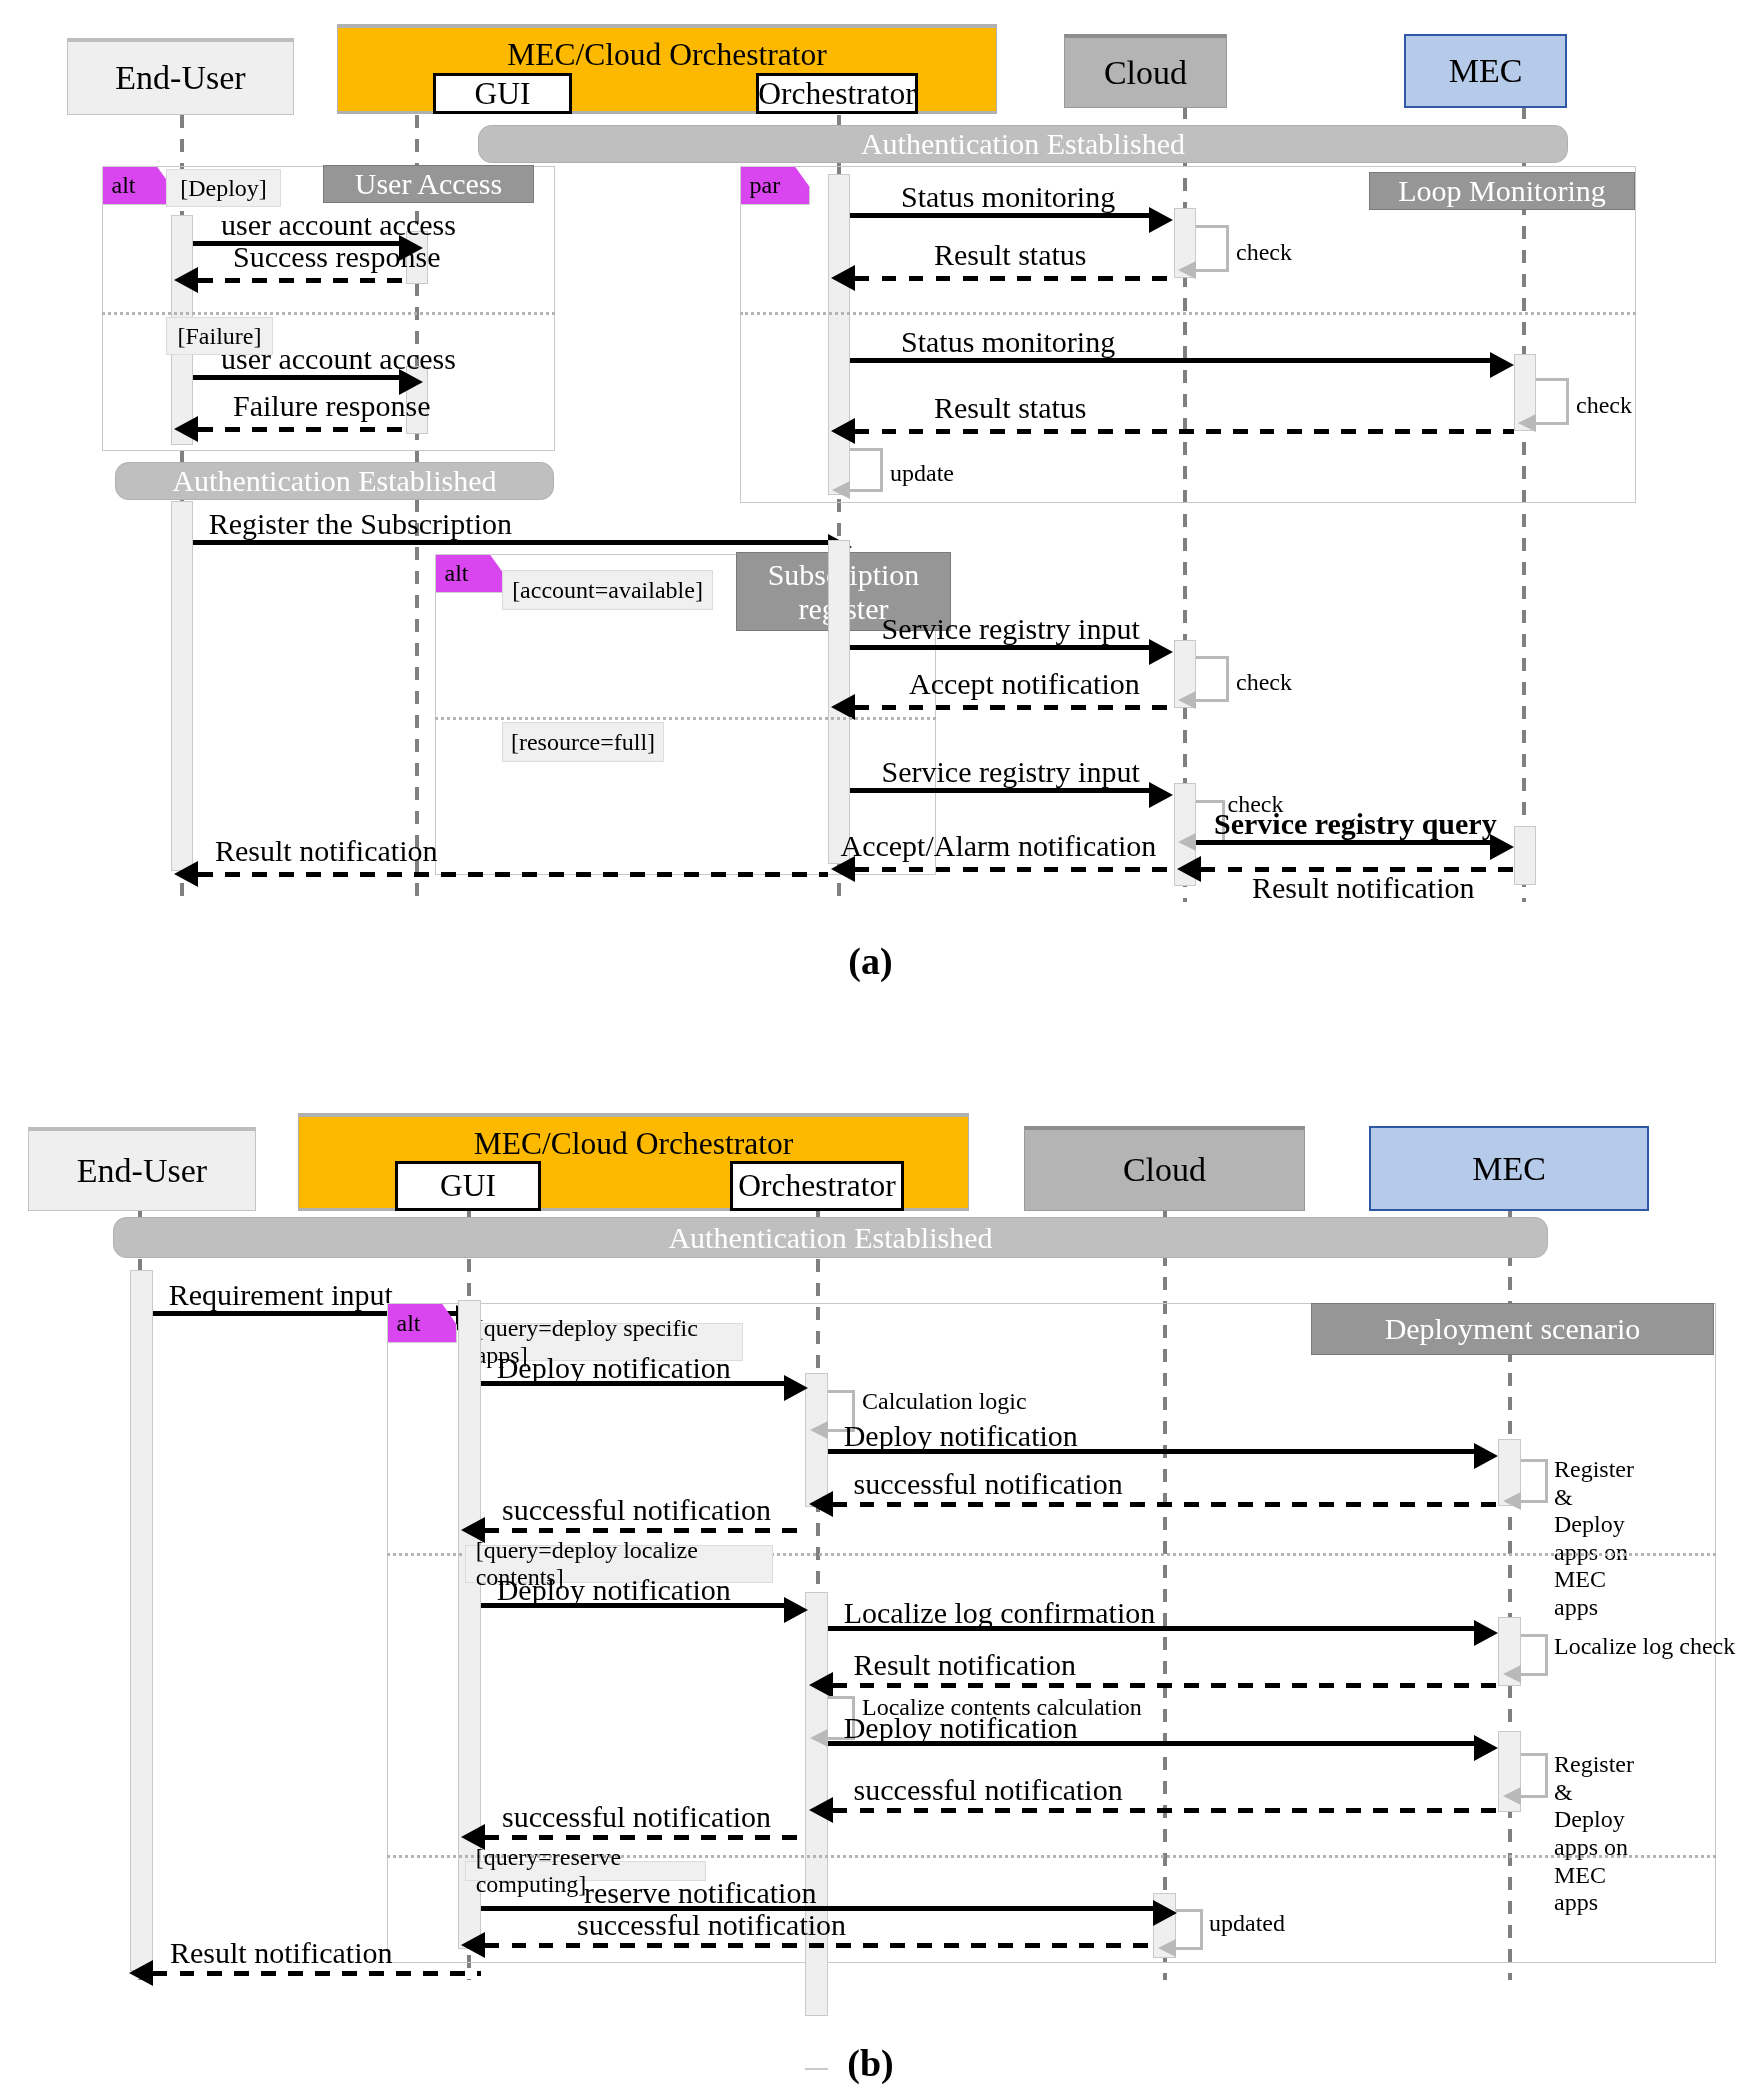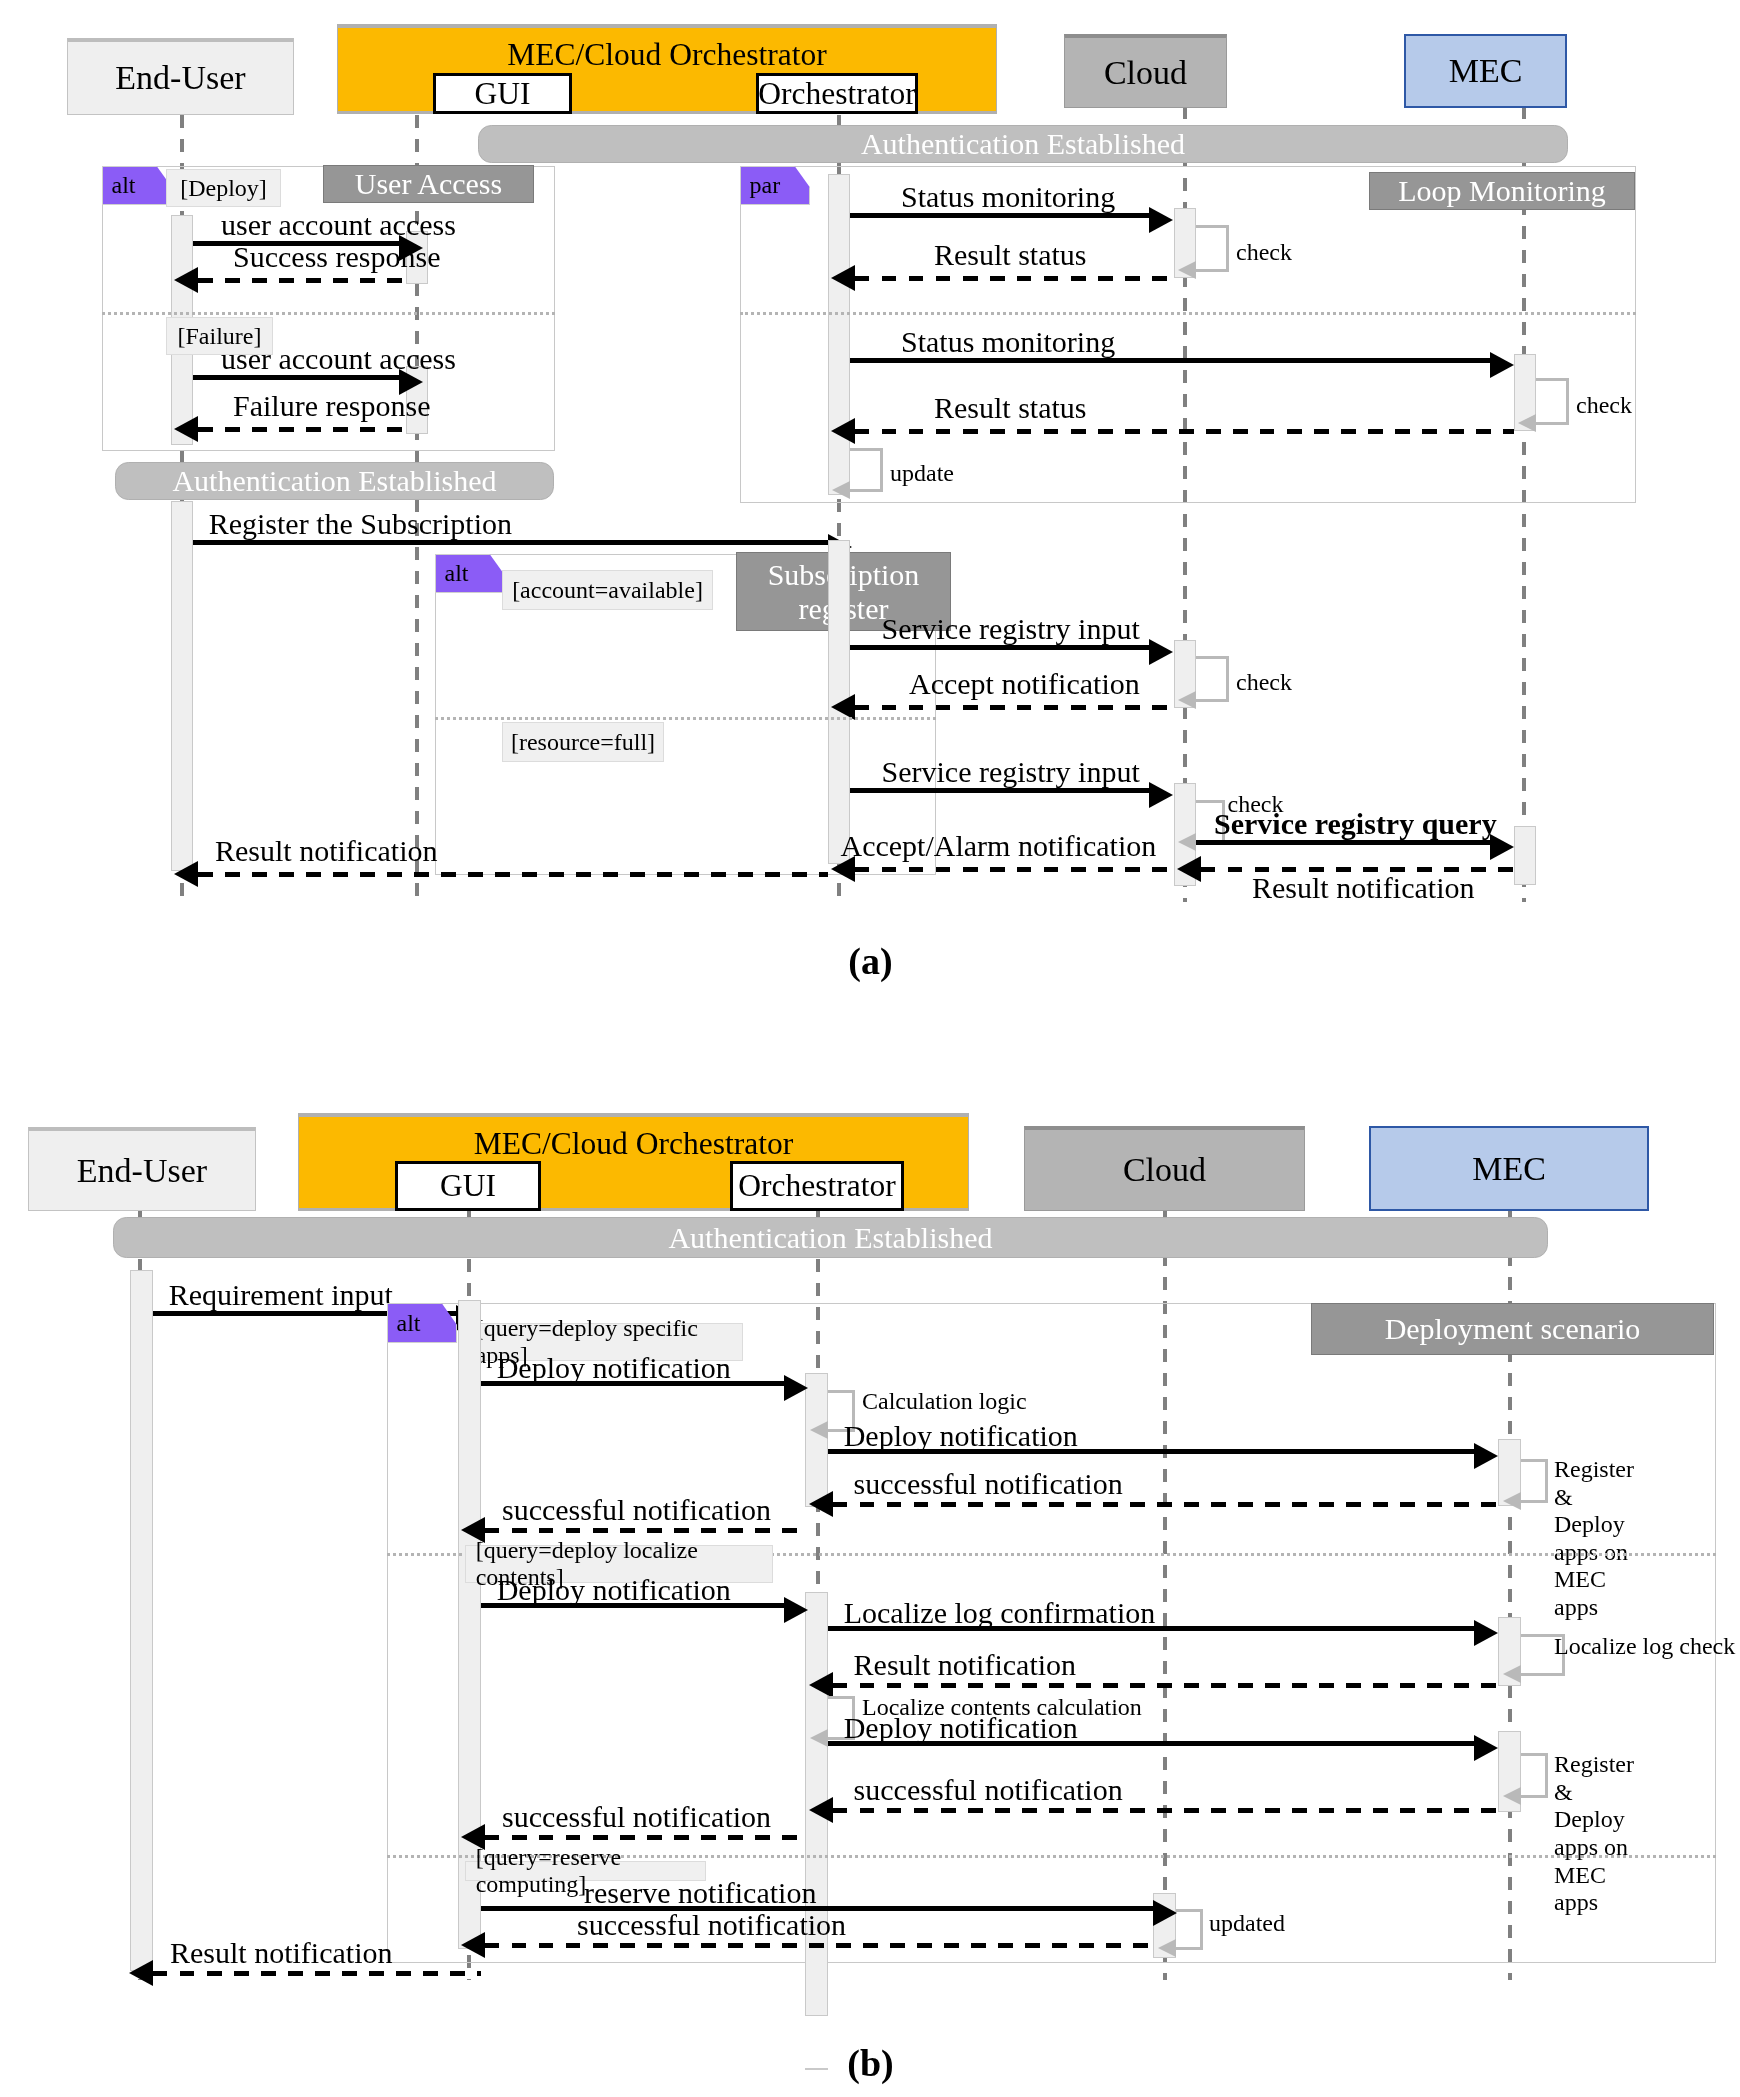--- a/index.html
+++ b/index.html
@@ -24,21 +24,21 @@
   .actor-inner{position:absolute;background:#fff;border:3px solid #000;box-sizing:border-box;
      display:flex;align-items:center;justify-content:center;font-size:31.5px;}
 
   
   .authbar{position:absolute;background:#bfbfbf;border:1.8px solid #b0b0b0;border-radius:13.3px;
      color:#fff;font-size:30px;display:flex;align-items:center;justify-content:center;
      box-sizing:border-box;}
 
   
   .frag{position:absolute;box-sizing:border-box;border:1.8px solid #c8c8c8;background:transparent;}
-  .frag-tab{position:absolute;box-sizing:border-box;background:#8b5cf6;border:1.8px solid #cfcfcf;
+  .frag-tab{position:absolute;box-sizing:border-box;background:#d946ef;border:1.8px solid #cfcfcf;
      display:flex;align-items:center;padding-left:8.5px;font-size:24px;
      clip-path:polygon(0 0,78% 0,100% 55%,100% 100%,0 100%);}
   .guard{position:absolute;box-sizing:border-box;background:#f0f0f0;border:1.8px solid #dcdcdc;
      display:flex;align-items:center;justify-content:center;font-size:24px;padding:0 9.7px;}
   .divider{position:absolute;height:0;border-top:3px dotted #b4b4b4;}
 
   
   .banner{position:absolute;background:#969696;border:1.8px solid #7a7a7a;color:#fff;
      display:flex;align-items:center;justify-content:center;text-align:center;
      font-size:30px;box-sizing:border-box;line-height:1.12;}
@@ -358,21 +358,21 @@
   <div class="act" style="left:1498px;top:1731px;width:23px;height:81px;"></div>
 
   <div class="msg solid" style="left:481px;top:1603px;width:303px;">
     <span class="head r"></span>
     <span class="mlabel" style="left:15.7px;top:-35px;">Deploy notification</span>
   </div>
   <div class="msg solid" style="left:828px;top:1626px;width:646px;">
     <span class="head r"></span>
     <span class="mlabel" style="left:15.7px;top:-35px;">Localize log confirmation</span>
   </div>
-  <div class="self" style="left:1521px;top:1634px;width:44px;height:42px;">
+  <div class="self" style="left:1521px;top:1634px;width:27px;height:42px;">
     <span class="sh"></span>
     <span class="slabel" style="left:33px;top:-3.6px;">Localize log check</span>
   </div>
   <div class="msg dash" style="left:833px;top:1683px;width:665px;">
     <span class="head l"></span>
     <span class="mlabel" style="left:20.6px;top:-35px;">Result notification</span>
   </div>
   <div class="self" style="left:828px;top:1696px;width:27px;height:44px;">
     <span class="sh"></span>
     <span class="slabel" style="left:34px;top:-4.8px;">Localize contents calculation</span>

